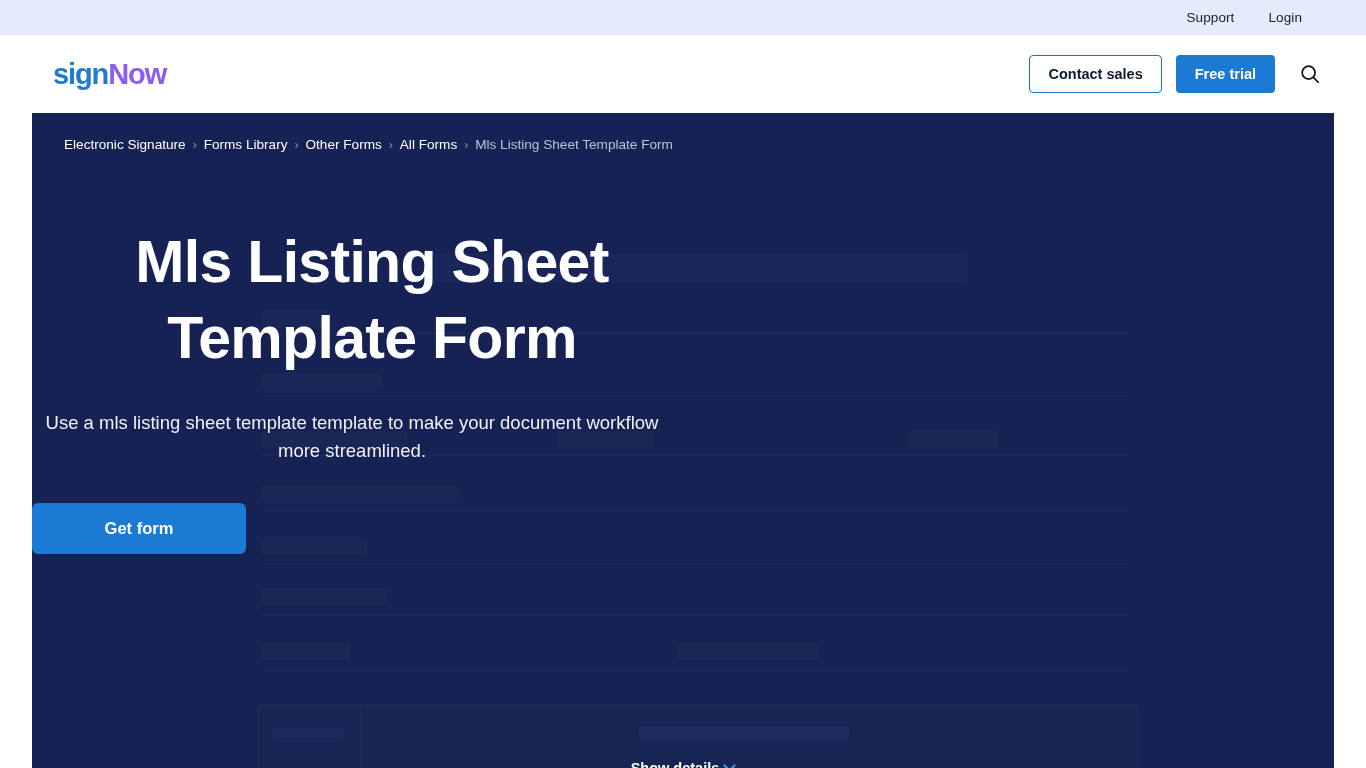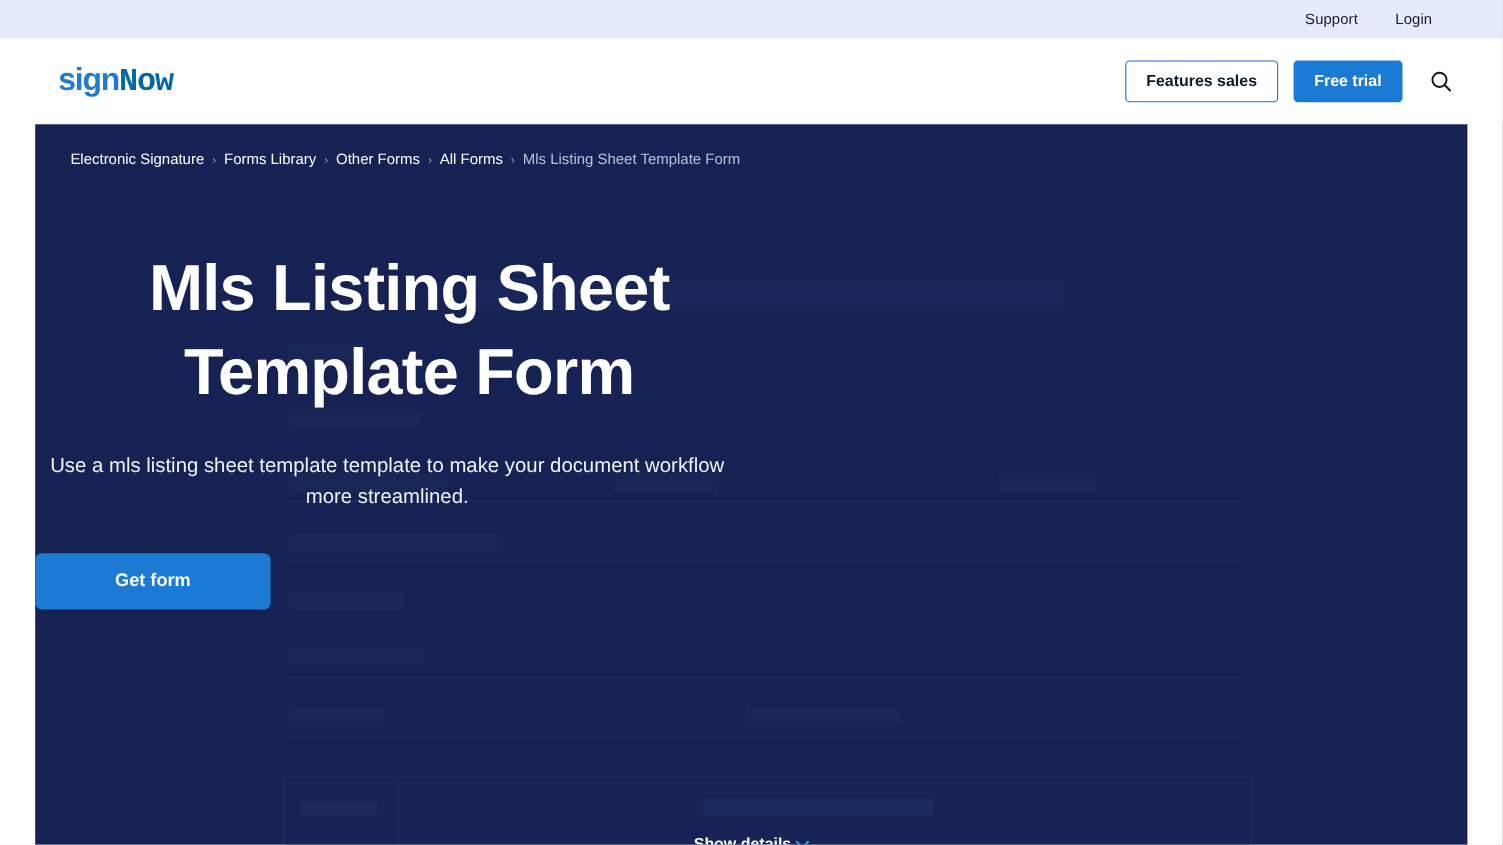--- a/index.html
+++ b/index.html
@@ -37,21 +37,21 @@
   }
   .logo {
     font-size: 29px;
     font-weight: 700;
     letter-spacing: -1.1px;
     color: #1a73c8;
     user-select: none;
     line-height: 1;
   }
   .logo .sign { color: #1f7ad1; }
-  .logo .now  { color: #0369a1; font-family: Liberation Mono, monospace; }
+  .logo .now  { color: #8b5cf6; }
 
   .nav {
     display: flex;
     align-items: center;
     margin-left: 46px;
     gap: 30px;
   }
   .nav-item {
     display: flex;
     align-items: center;
@@ -271,21 +271,21 @@
 </div>
 
 <div class="header">
 
   <div class="logo">
     <span class="sign">sign</span><span class="now">Now</span>
   </div>
 
 
   <div class="header-right">
-    <button class="btn-outline">Features sales</button>
+    <button class="btn-outline">Contact sales</button>
     <button class="btn-primary">Free trial</button>
     <button class="search-btn">
       <svg width="22" height="22" viewBox="0 0 24 24" fill="none">
         <circle cx="10.5" cy="10.5" r="7" stroke="#10131a" stroke-width="1.9"></circle>
         <line x1="15.6" y1="15.6" x2="21" y2="21" stroke="#10131a" stroke-width="1.9" stroke-linecap="round"></line>
       </svg>
     </button>
   </div>
 </div>
 

